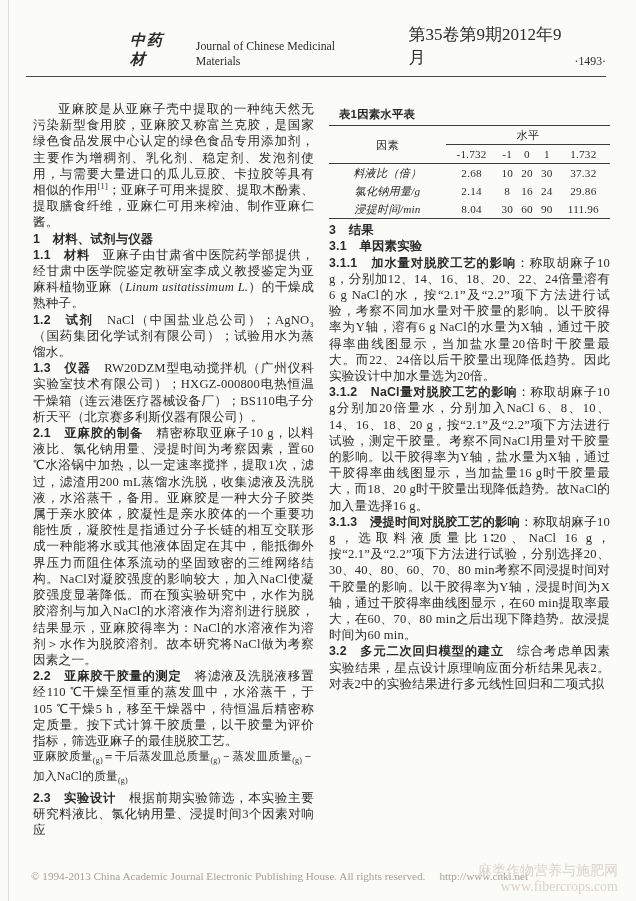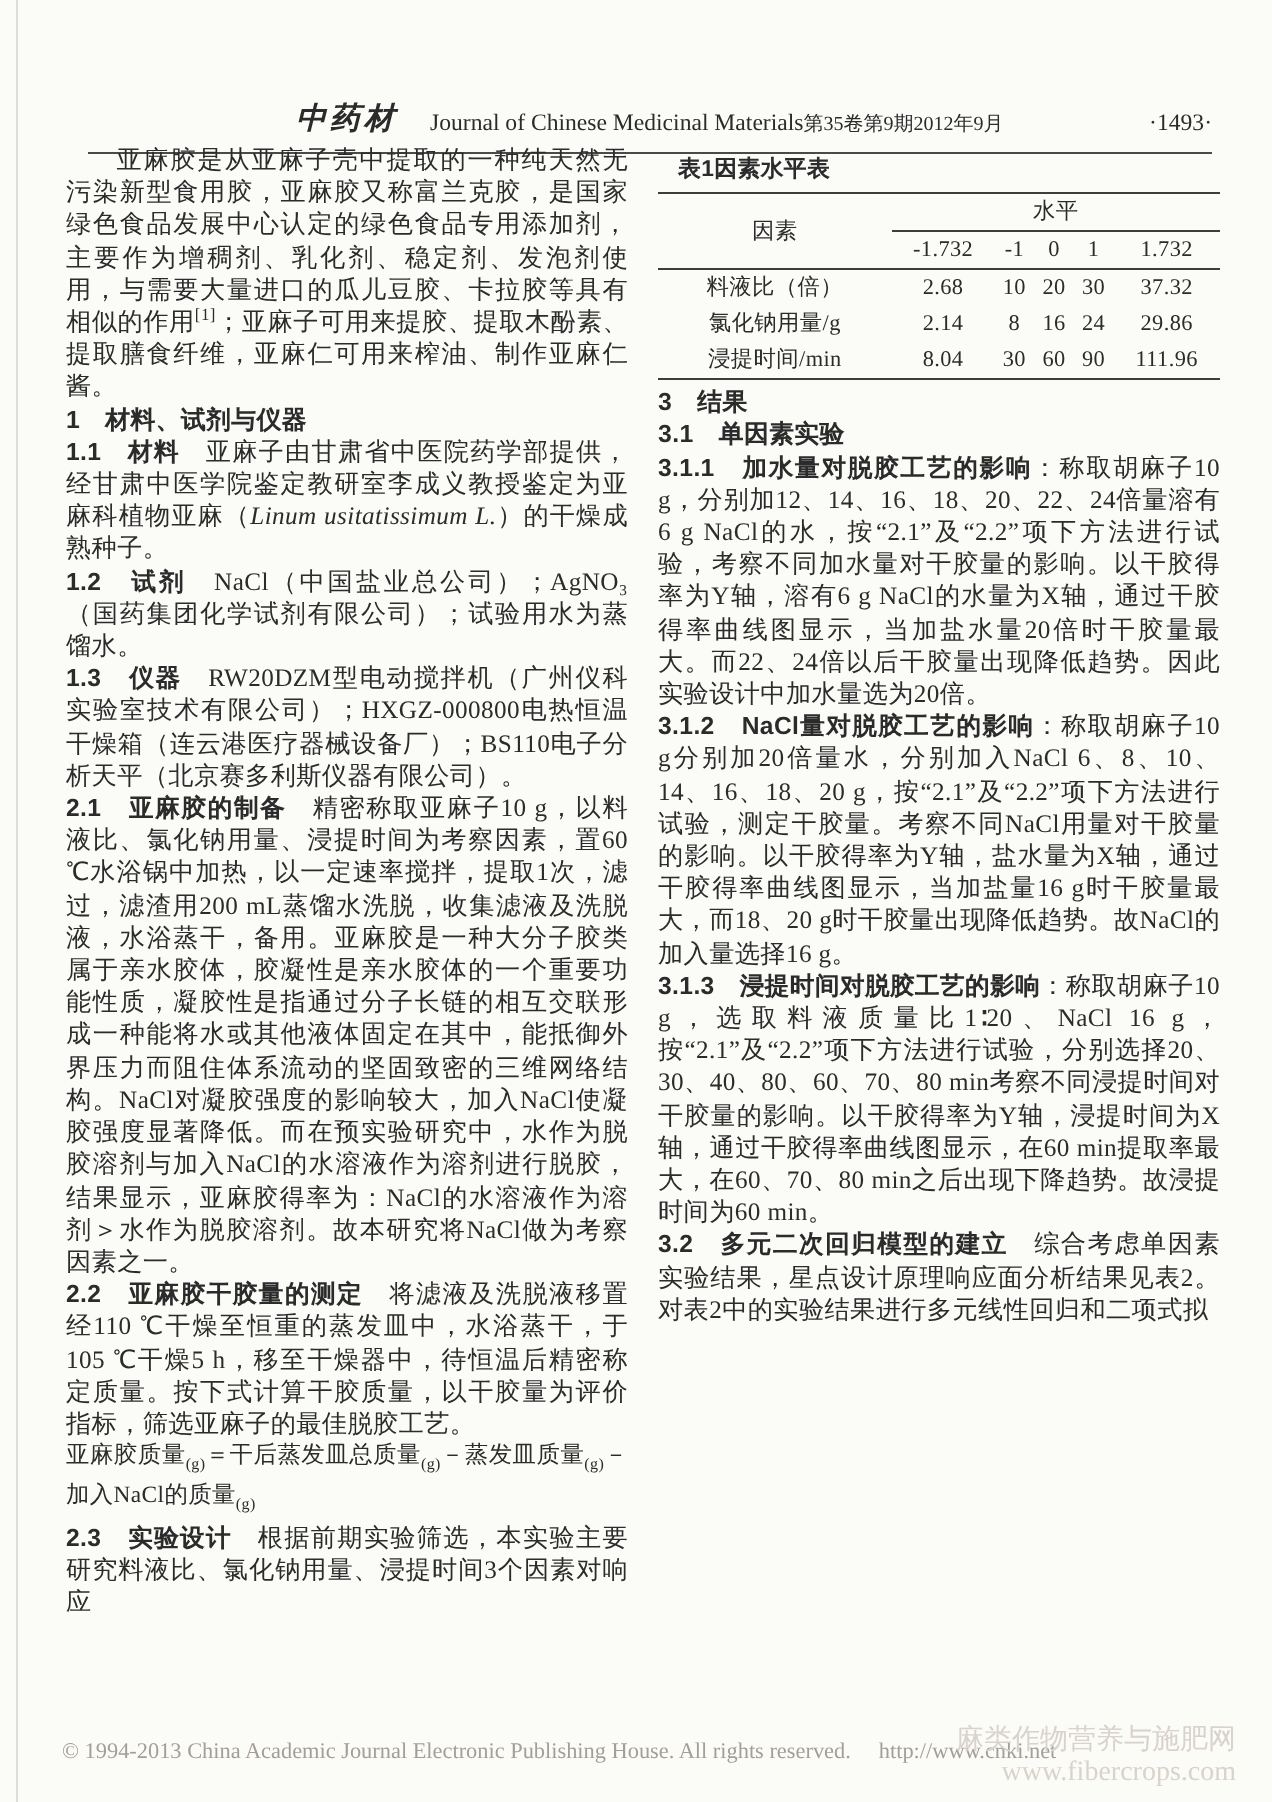--- a/index.html
+++ b/index.html
@@ -1,48 +1,48 @@
 <!DOCTYPE html>
 <html><head>
 <meta charset="utf-8">
 <style>
   html,body{margin:0;padding:0;background:#e9e9e6;}
   .page{position:relative;width:636px;height:901px;background:#fbfbf8;overflow:hidden;
         color:#2b2b2b;font-family:"Liberation Serif",serif;}
   .scan-edge{position:absolute;left:8px;top:0;width:1px;height:901px;background:#dddcd7;}
   
-  .header{position:absolute;left:44px;right:30px;top:0;height:77px;box-sizing:border-box;
+  .header{position:absolute;left:26px;right:30px;top:0;height:77px;box-sizing:border-box;
           border-bottom:1.3px solid #4a4a4a;display:flex;align-items:flex-end;padding-bottom:7px;}
   .logo{margin-left:104px;font-size:15px;font-style:italic;font-weight:bold;letter-spacing:2px;}
   .jen{margin-left:16px;font-size:11.8px;}
-  .issue{font-size:10px;}
+  .issue{margin-left:30px;font-size:17px;}
   .pageno{margin-left:auto;font-size:11.8px;}
   
-  .columns{position:absolute;top:72px;left:33px;display:flex;gap:15px;}
+  .columns{position:absolute;top:101px;left:33px;display:flex;gap:15px;}
   .col{width:281px;font-size:12.6px;line-height:16.2px;text-align:justify;letter-spacing:0.2px;}
   .para{margin:0;text-indent:2em;}
   .noind{text-indent:0;}
   .h{margin:0;text-indent:0;font-weight:bold;font-family:"Liberation Sans",sans-serif;font-size:12.4px;}
   .lead{font-weight:bold;font-family:"Liberation Sans",sans-serif;font-size:12.3px;}
   .sup{font-size:8.5px;vertical-align:super;line-height:0;}
   .latin{font-style:italic;}
   .formula{margin:0;font-size:11.7px;line-height:16px;text-indent:0;}
   .formula sub{font-size:8px;}
   
   .tblcap{display:flex;align-items:baseline;margin:5px 0 3px;font-weight:bold;
           font-family:"Liberation Sans",sans-serif;font-size:11.4px;}
   .tlabel{margin-left:10px;}
   .ttitle{flex:1;text-align:left;}
   .tbl{width:100%;border-collapse:collapse;font-size:11.2px;line-height:12px;
        border-top:1.5px solid #3d3d3d;border-bottom:1.5px solid #3d3d3d;margin-bottom:3px;}
   .tbl td{text-align:center;padding:3px 0;}
   .factor-h{border-bottom:0.8px solid #3d3d3d;text-align:left;padding-left:4px;}
   .level-h{border-bottom:0.8px solid #3d3d3d;}
   .hdr2 td{border-bottom:0.8px solid #3d3d3d;}
-  .fname{text-align:left;padding-left:2px;}
+  .fname{text-align:left;padding-left:2px;font-style:italic;}
   
   .footer{position:absolute;left:31px;bottom:19px;font-size:11.2px;color:#a49e97;white-space:nowrap;}
   .footer .url{margin-left:14px;}
   .watermark{position:absolute;right:18px;bottom:6px;text-align:right;color:#d9d3cb;
              font-size:14px;line-height:16px;z-index:2;}
 </style>
 </head>
 <body>
 
 <div class="page">

